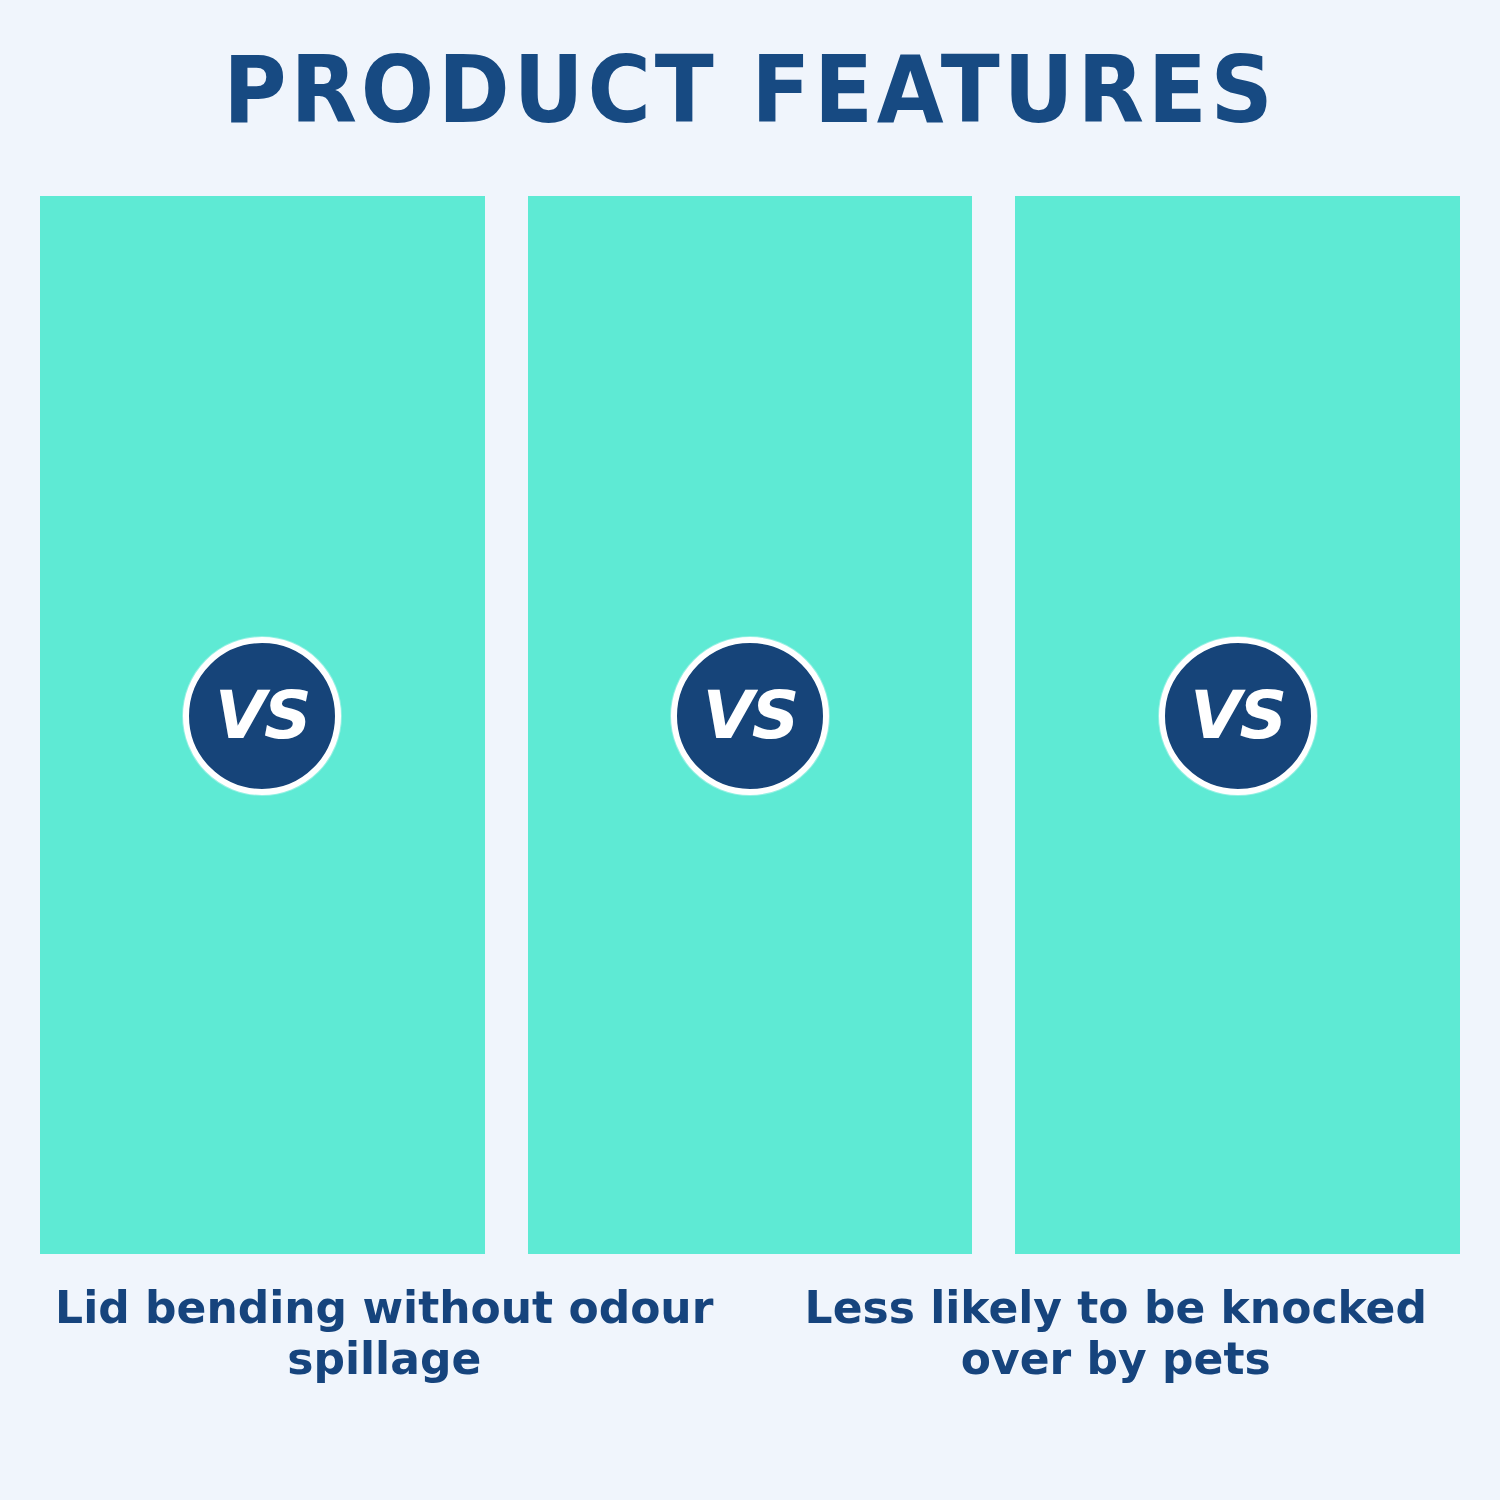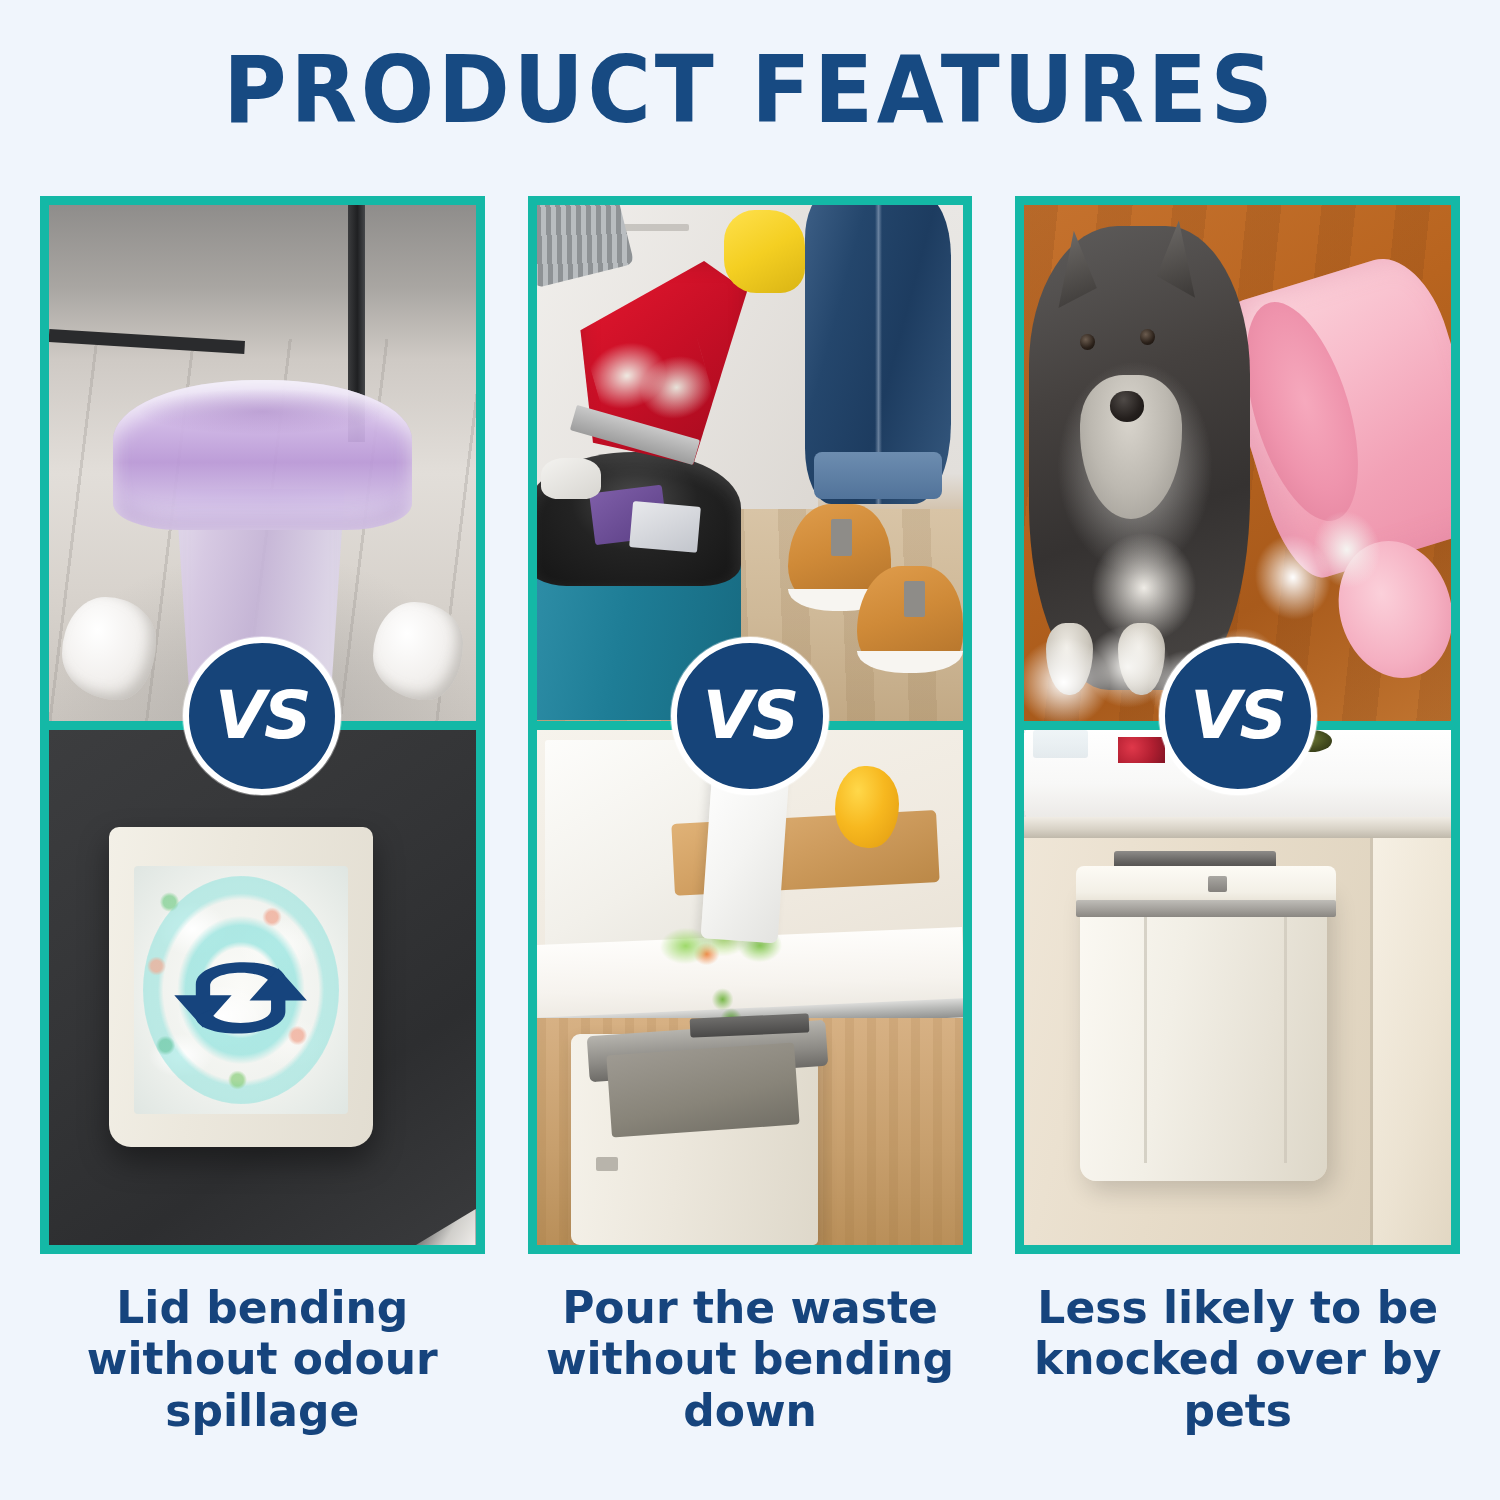--- a/index.html
+++ b/index.html
@@ -41,23 +41,24 @@
     height: 1058px;
     display: flex;
     gap: 43px;
   }
 
   .panel {
     position: relative;
     flex: 1 1 0;
     display: flex;
     flex-direction: column;
-    background: #14b8a6;
+    background: #5eead4;
     padding: 9px;
     gap: 9px;
+    align-items: flex-end;
   }
 
   .photo {
     position: relative;
     flex: 1 1 0;
     overflow: hidden;
   }
 
   
   .vs-badge {
@@ -673,15 +674,14 @@
 
     <div class="vs-badge">
       <span>VS</span>
     </div>
   </div>
 
 </div>
 
 <div class="captions">
   <div class="caption">Lid bending without odour spillage</div>
-  <div class="caption">Pour the waste without bending down</div>
   <div class="caption">Less likely to be knocked over by pets</div>
 </div>
 
 </body></html>

